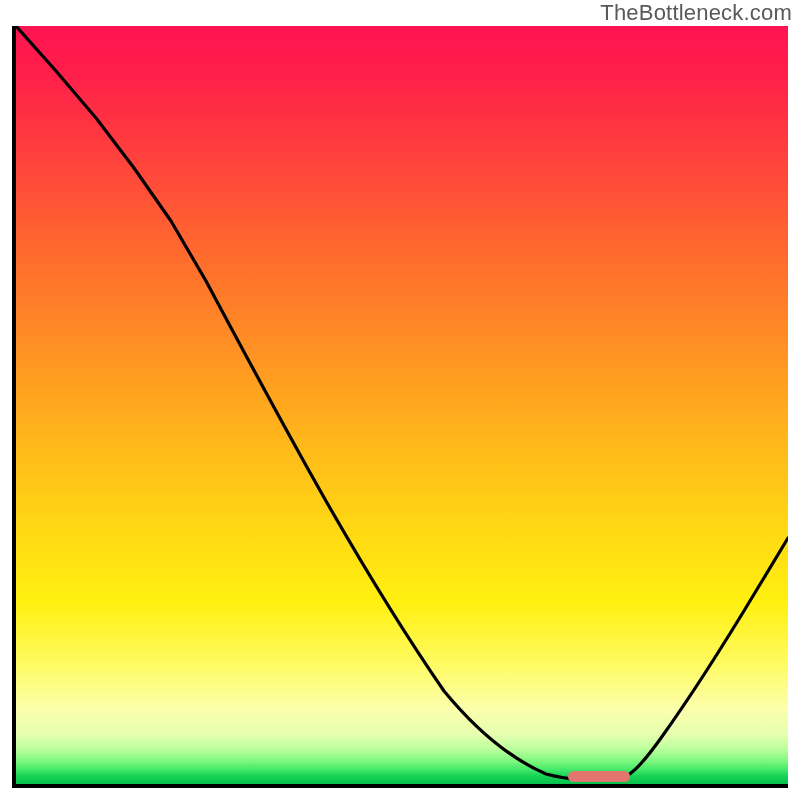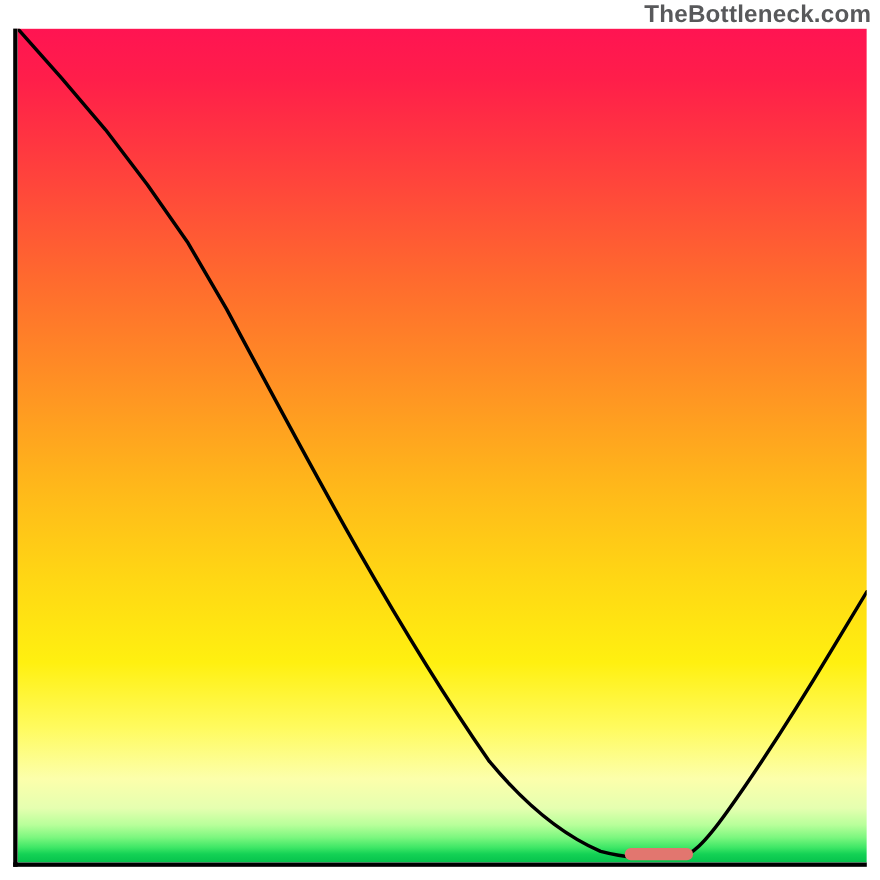--- a/index.html
+++ b/index.html
@@ -14,21 +14,21 @@
     position: relative;
     width: 800px;
     height: 800px;
   }
   .watermark {
     position: absolute;
     top: 0px;
     right: 8px;
     font-size: 22px;
     color: #58595b;
-    font-weight: 700;
+    font-weight: 400;
     letter-spacing: 0.2px;
   }
   .plot-frame {
     position: absolute;
     left: 12px;
     top: 26px;
     width: 776px;
     height: 762px;
     border-left: 4px solid #000;
     border-bottom: 4px solid #000;

